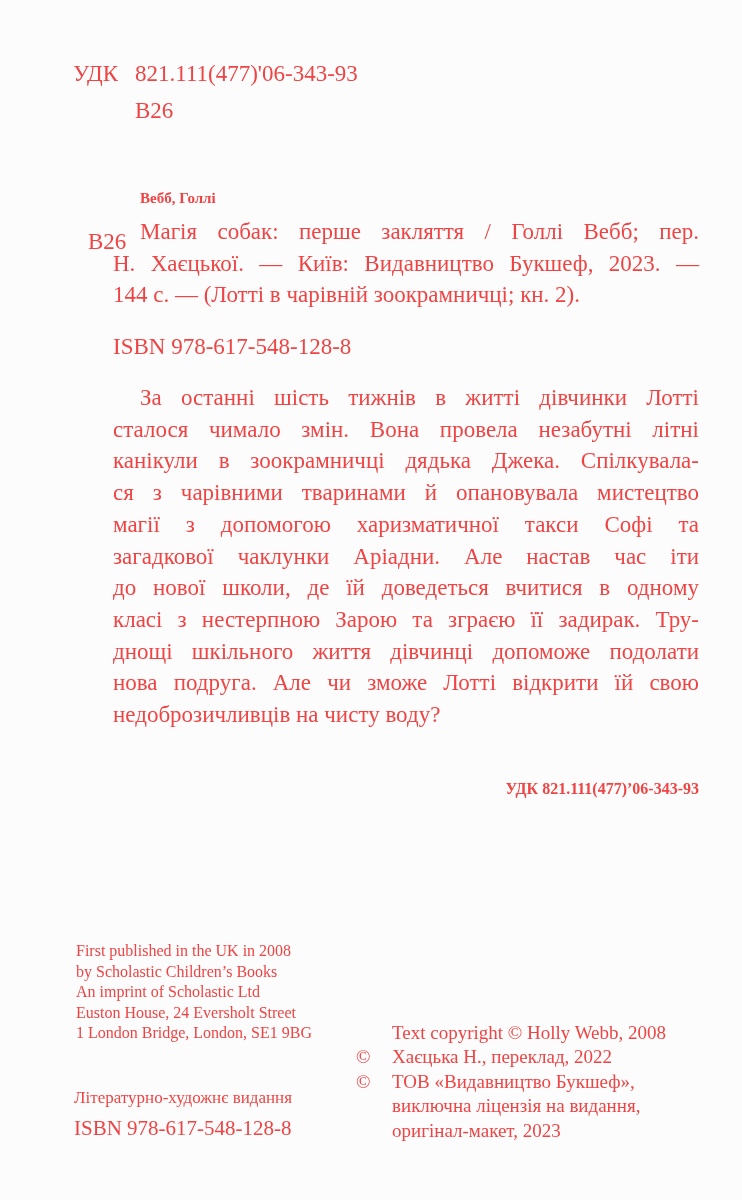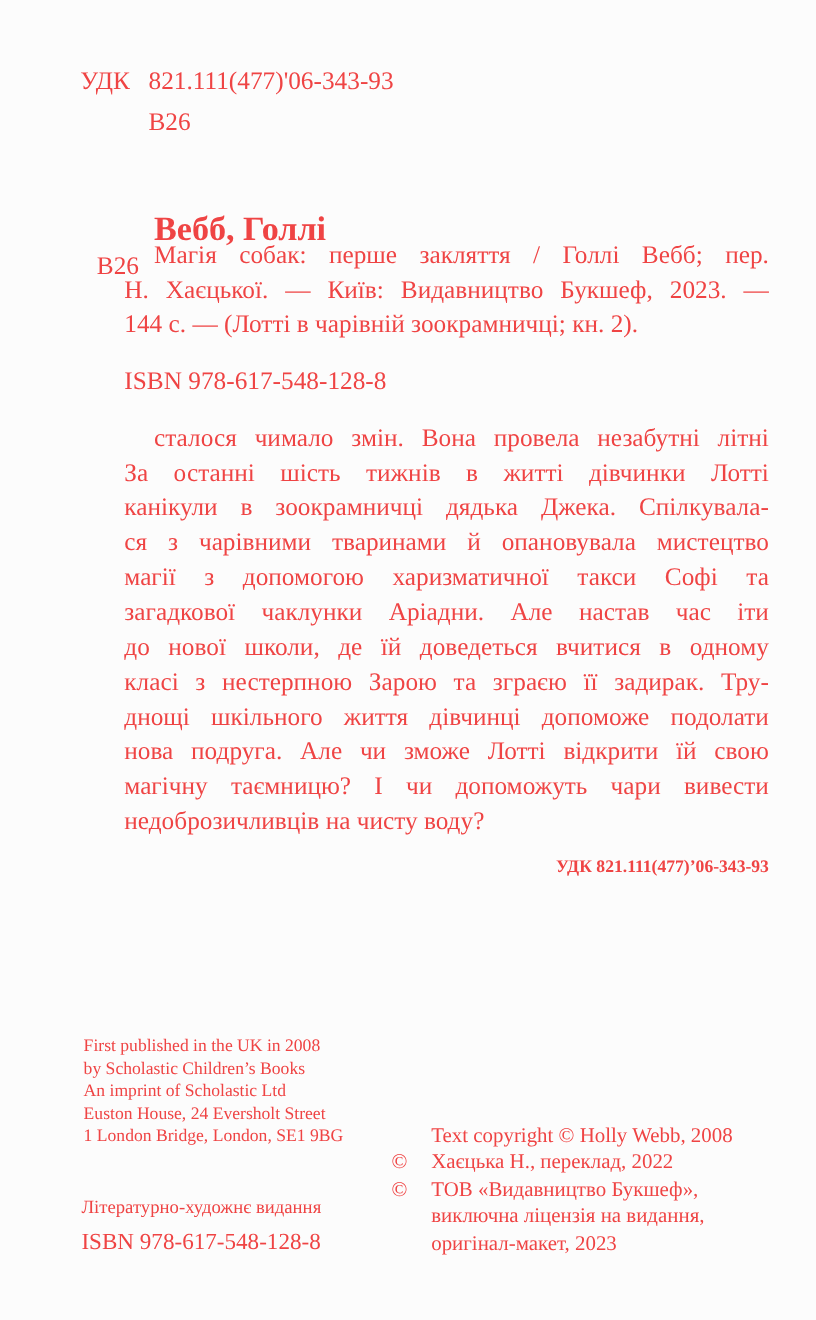--- a/index.html
+++ b/index.html
@@ -15,21 +15,21 @@
     overflow: hidden;
   }
   .abs { position: absolute; }
 
   
   .udk-header { left: 73px; top: 55px; font-size: 23px; line-height: 37px; }
   .udk-row { white-space: nowrap; }
   .udk-label { display: inline-block; width: 62px; }
 
   
-  .author { left: 140px; top: 190px; font-size: 31px; font-weight: 700; }
+  .author { left: 140px; top: 190px; font-size: 15px; font-weight: 700; }
   .catalog-code { left: 88px; top: 229px; font-size: 23px; }
   .catalog-entry { left: 113px; top: 216px; width: 586px; font-size: 23px; line-height: 31.7px; }
   .isbn-top { left: 113px; top: 334px; font-size: 23px; }
 
   
   .annotation { left: 113px; top: 382px; width: 586px; font-size: 23px; line-height: 31.7px; }
   .udk-footer { left: 113px; top: 780px; width: 586px; text-align: right; font-size: 16px; font-weight: 700; }
 
   
   .just .line { text-align: justify; text-align-last: justify; }
@@ -65,31 +65,30 @@
   <div class="abs author">Вебб, Голлі</div>
   <div class="abs catalog-code">В26</div>
   <div class="abs catalog-entry just indent-first">
       <div class="line">Магія собак: перше закляття / Голлі Вебб; пер.</div>
       <div class="line">Н. Хаєцької. — Київ: Видавництво Букшеф, 2023. —</div>
       <div class="line">144 с. — (Лотті в чарівній зоокрамничці; кн. 2).</div>
     </div>
   <div class="abs isbn-top">ISBN 978-617-548-128-8</div>
 
   <div class="abs annotation just indent-first">
+      <div class="line">За останні шість тижнів в житті дівчинки Лотті</div>
       <div class="line">сталося чимало змін. Вона провела незабутні літні</div>
-      <div class="line">За останні шість тижнів в житті дівчинки Лотті</div>
       <div class="line">канікули в зоокрамничці дядька Джека. Спілкувала-</div>
       <div class="line">ся з чарівними тваринами й опановувала мистецтво</div>
       <div class="line">магії з допомогою харизматичної такси Софі та</div>
       <div class="line">загадкової чаклунки Аріадни. Але настав час іти</div>
       <div class="line">до нової школи, де їй доведеться вчитися в одному</div>
       <div class="line">класі з нестерпною Зарою та зграєю її задирак. Тру-</div>
       <div class="line">днощі шкільного життя дівчинці допоможе подолати</div>
       <div class="line">нова подруга. Але чи зможе Лотті відкрити їй свою</div>
-      <div class="line">магічну таємницю? І чи допоможуть чари вивести</div>
       <div class="line">недоброзичливців на чисту воду?</div>
     </div>
   <div class="abs udk-footer">УДК 821.111(477)’06-343-93</div>
 
   <div class="abs imprint-en">
       <div class="line">First published in the UK in 2008</div>
       <div class="line">by Scholastic Children’s Books</div>
       <div class="line">An imprint of Scholastic Ltd</div>
       <div class="line">Euston House, 24 Eversholt Street</div>
       <div class="line">1 London Bridge, London, SE1 9BG</div>

